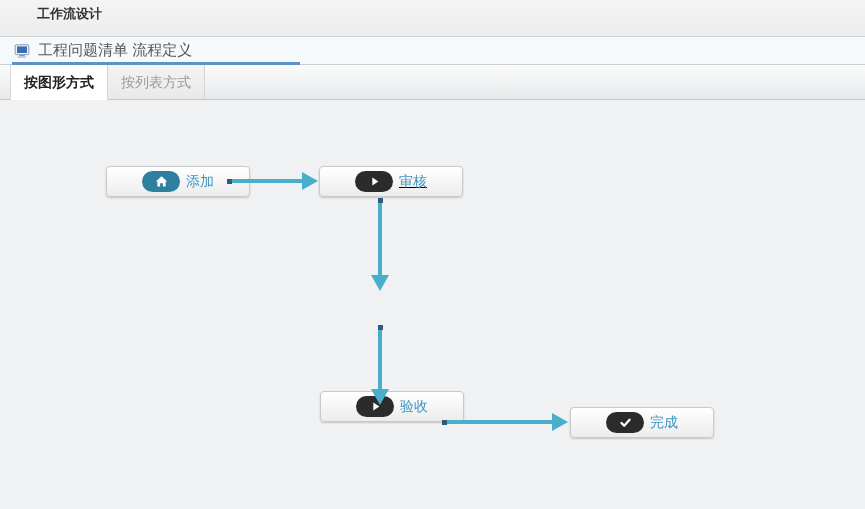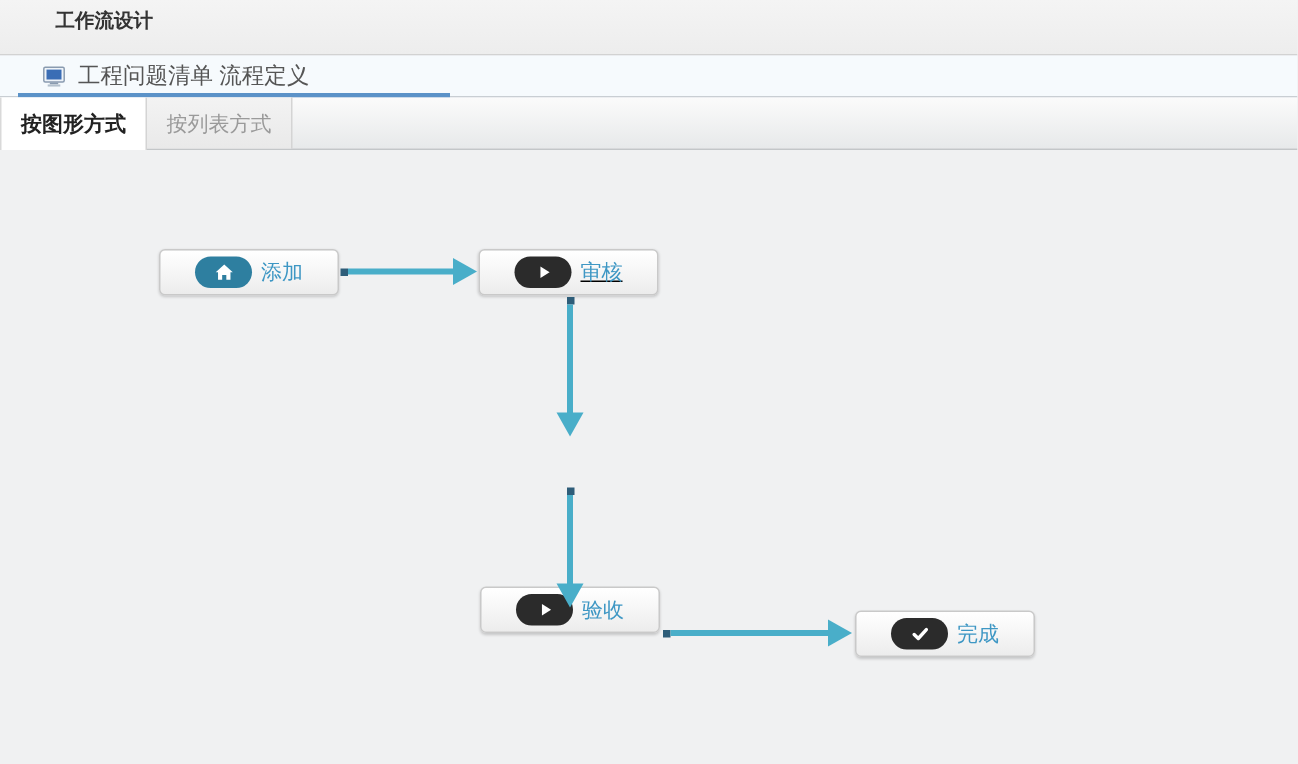--- a/index.html
+++ b/index.html
@@ -6,41 +6,41 @@
   html,body { width:865px; height:509px; overflow:hidden;
     font-family:"Liberation Sans","DejaVu Sans",sans-serif; background:#f0f1f2; }
 
   
   .titlebar { height:37px; background:linear-gradient(#f4f4f4,#ededed);
     border-bottom:1px solid #d2d2d2; line-height:28px; padding-left:37px;
     font-size:13px; font-weight:bold; color:#333; }
 
   
   .crumbbar { position:relative; height:28px; background:#f6fafd;
-    border-bottom:1px solid #c9ced3; display:flex; align-items:center; padding-left:27px; }
+    border-bottom:1px solid #c9ced3; display:flex; align-items:center; padding-left:13px; }
   .crumbbar .monitor { width:18px; height:16px; margin-right:7px; flex:0 0 auto; }
   .crumbbar .crumb-label { font-size:15px; color:#555; }
   .crumb-underline { position:absolute; left:12px; bottom:-1px; width:288px; height:3px;
     background:#5b92c8; }
 
   
   .tabbar { position:relative; height:35px; background:linear-gradient(#fbfbfb,#e7e9ea);
-    border-bottom:1px solid #c3c6c8; display:flex; align-items:flex-start;text-align:center; }
+    border-bottom:1px solid #c3c6c8; padding-left:10px; display:flex; align-items:flex-start;text-align:center; }
   .tab { height:34px; line-height:34px; padding:0 13px; font-size:14px; color:#9a9a9a;
     background:linear-gradient(#f3f3f3,#e9e9e9); border:1px solid #d4d4d4; border-top:none;
     border-bottom:none; border-left:none; cursor:pointer; }
   .tab:first-child { border-left:1px solid #d9d9d9; }
   .tab.active { height:35px; background:#fff; color:#222; font-weight:bold; z-index:2;
     position:relative; }
 
   
   .canvas { position:relative; height:413px; background:#f0f1f2; }
   .footstrip { height:4px; background:#e4e5e7; }
 
-  .flow-node { position:absolute; width:120px; height:31px; border:1px solid #c9c9c9;
+  .flow-node { position:absolute; width:144px; height:31px; border:1px solid #c9c9c9;
     border-radius:4px; background:linear-gradient(#ffffff,#f5f5f5 55%,#ececec);
     box-shadow:0 1px 2px rgba(0,0,0,.18); display:flex; align-items:center;
     justify-content:center; cursor:pointer; }
   .node-badge { width:38px; height:21px; border-radius:11px; display:flex;
     align-items:center; justify-content:center; margin-right:6px; flex:0 0 auto; }
   .node-badge.teal { background:#2e7fa0; }
   .node-badge.dark { background:#2b2b2b; }
   .node-badge svg { width:13px; height:13px; display:block; }
   .node-label { font-size:14px; color:#3e97c4; }
 

